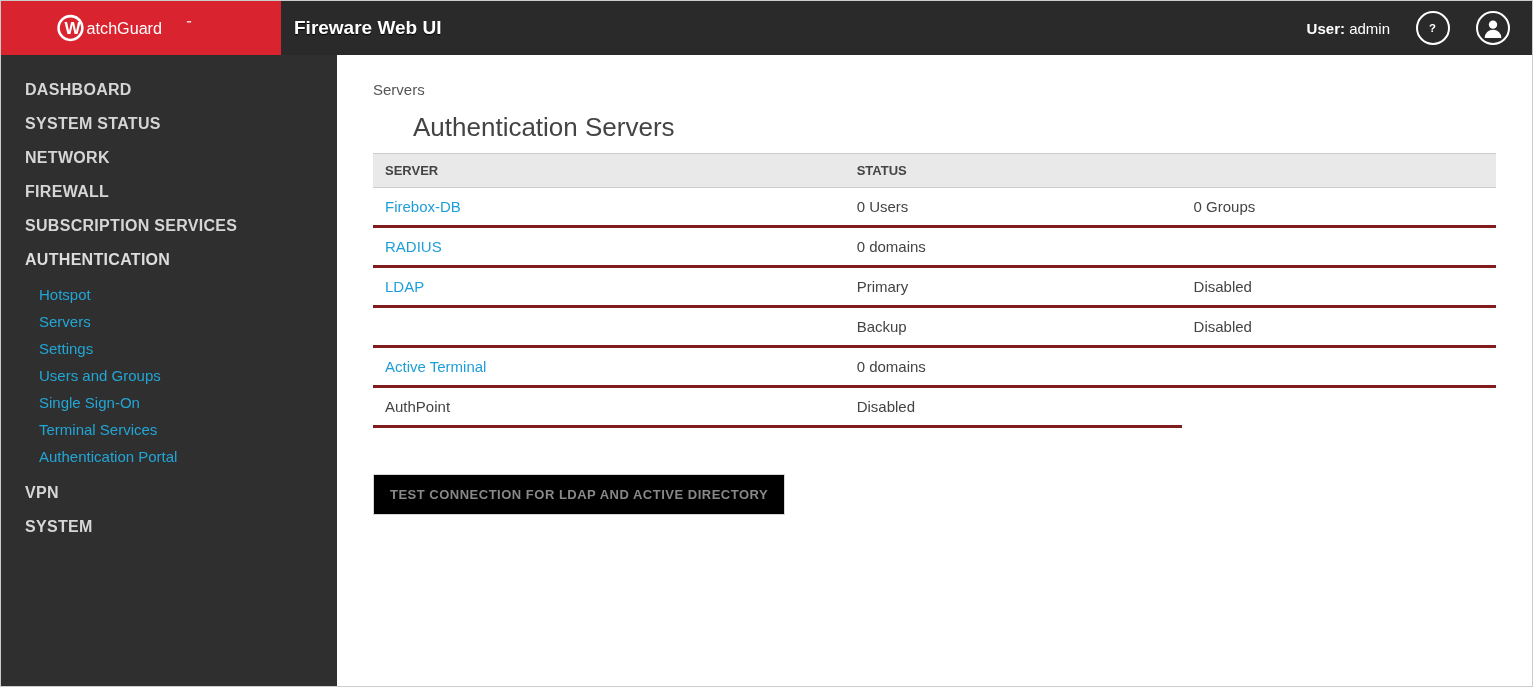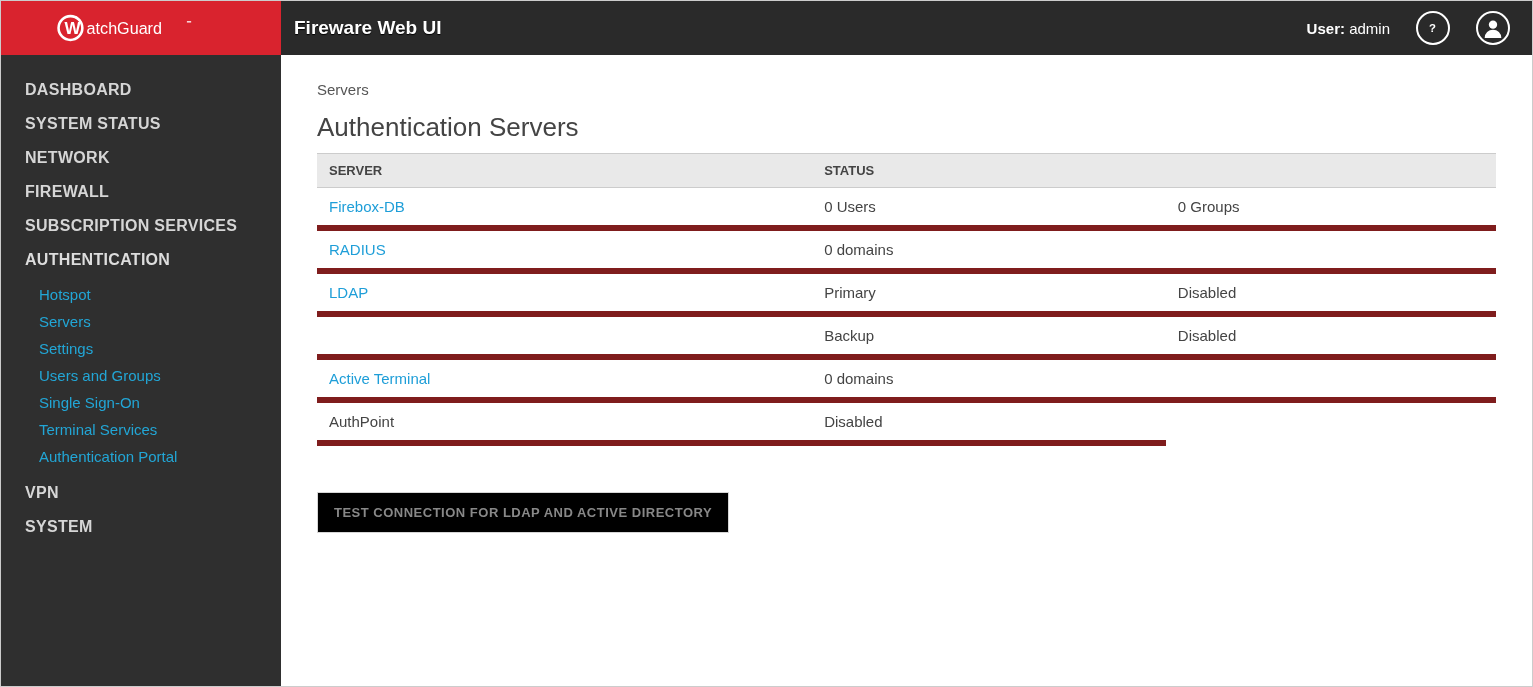--- a/index.html
+++ b/index.html
@@ -15,35 +15,35 @@
   .user-block { display:flex; align-items:center; gap:26px; padding-right:22px; }
   .user-text { font-size: 15px; }
   .user-text .lbl { font-weight:600; }
   .circ-btn { width:34px; height:34px; border:2px solid #fff; border-radius:50%; display:flex; align-items:center; justify-content:center; cursor:pointer;}
   .circ-btn svg { fill:#fff; }
   
   
   .lower { flex:1; display:flex; min-height:0; }
   
   
-  .sidebar { width: 280px; background: #2f2f2f; color:#ccc; padding-top: 18px; }
+  .sidebar { width: 336px; background: #2f2f2f; color:#ccc; padding-top: 18px; }
   .nav-top { list-style:none; }
   .nav-top > li { padding: 8px 24px; font-weight:700; color:#d6d6d6; font-size:16px; cursor:pointer; letter-spacing:.3px;}
   .nav-top > li.expanded { color:#ddd; }
   .sub-nav { list-style:none; padding: 4px 0 6px 0;}
   .sub-nav li { padding: 5px 24px 5px 38px; font-weight:400; color:#22a6d6; font-size:15px; cursor:pointer;}
   
   
   .main { flex:1; background:#fff; padding: 26px 36px; overflow:auto; }
   .crumb { color:#555; font-size:15px; margin-bottom:14px;}
-  .page-title { font-size:26px; font-weight:300; color:#444; margin-bottom:10px;}
+  .page-title { font-size:26px; font-weight:300; color:#444; margin-bottom:10px;margin-left:40px;}
   
   table.servers { width: 100%; border-collapse: collapse; }
   table.servers th { text-align:left; background:#e9e9e9; border-top:1px solid #ccc; border-bottom:1px solid #ccc; padding:9px 12px; font-weight:700; font-size:13px; color:#444;}
-  table.servers td { border-bottom:6px solid #7f1d1d; padding:10px 12px; font-size:15px; color:#444;}
+  table.servers td { border-bottom:3px solid #7f1d1d; padding:10px 12px; font-size:15px; color:#444;}
   table.servers td a { color:#1e9ed8; text-decoration:none; cursor:pointer;}
   table.servers tr.shortrow td:last-child { border-bottom:none; }
   
   .test-btn { margin-top: 46px; background:#000000; border:1px solid #d6d6d6; padding:12px 16px; font-size:13px; font-weight:700; color:#888; letter-spacing:.5px; cursor:default;}
 </style>
 </head>
 <body>
 
 <div class="topbar">
   <div class="logo-box">

